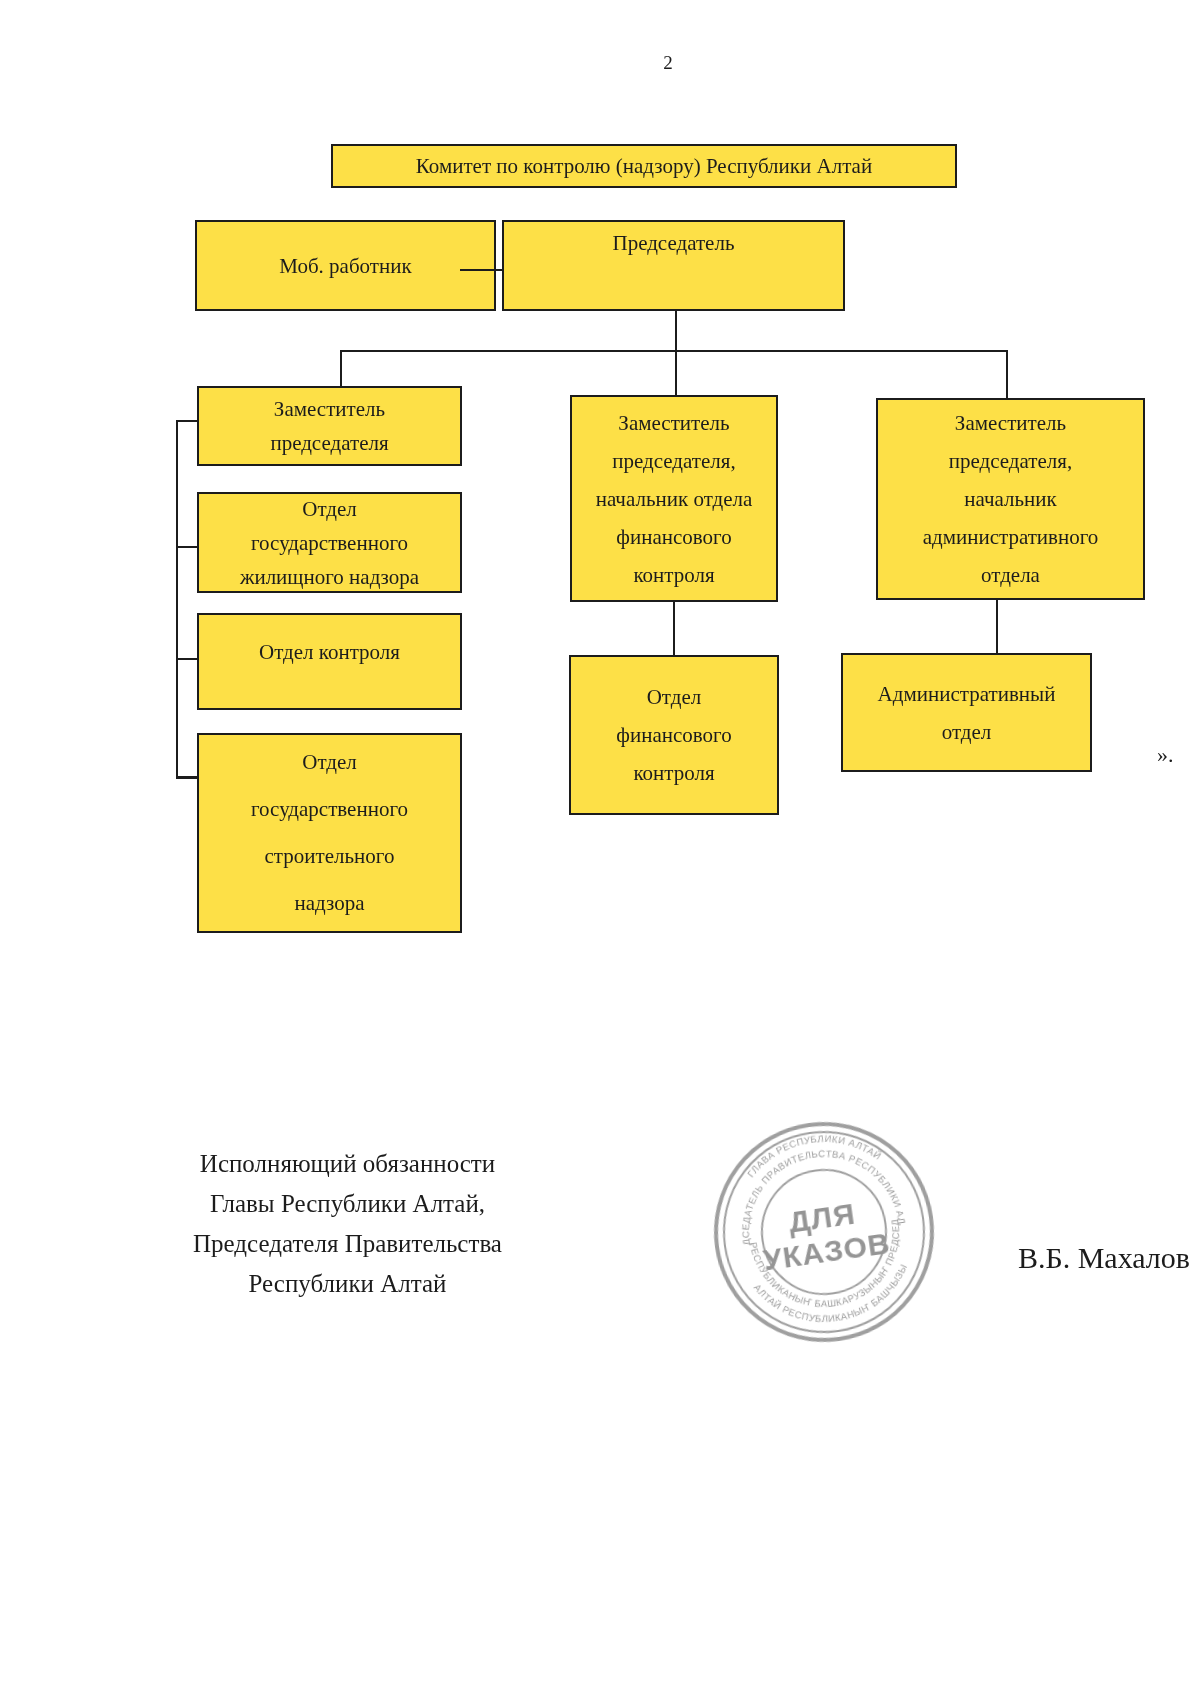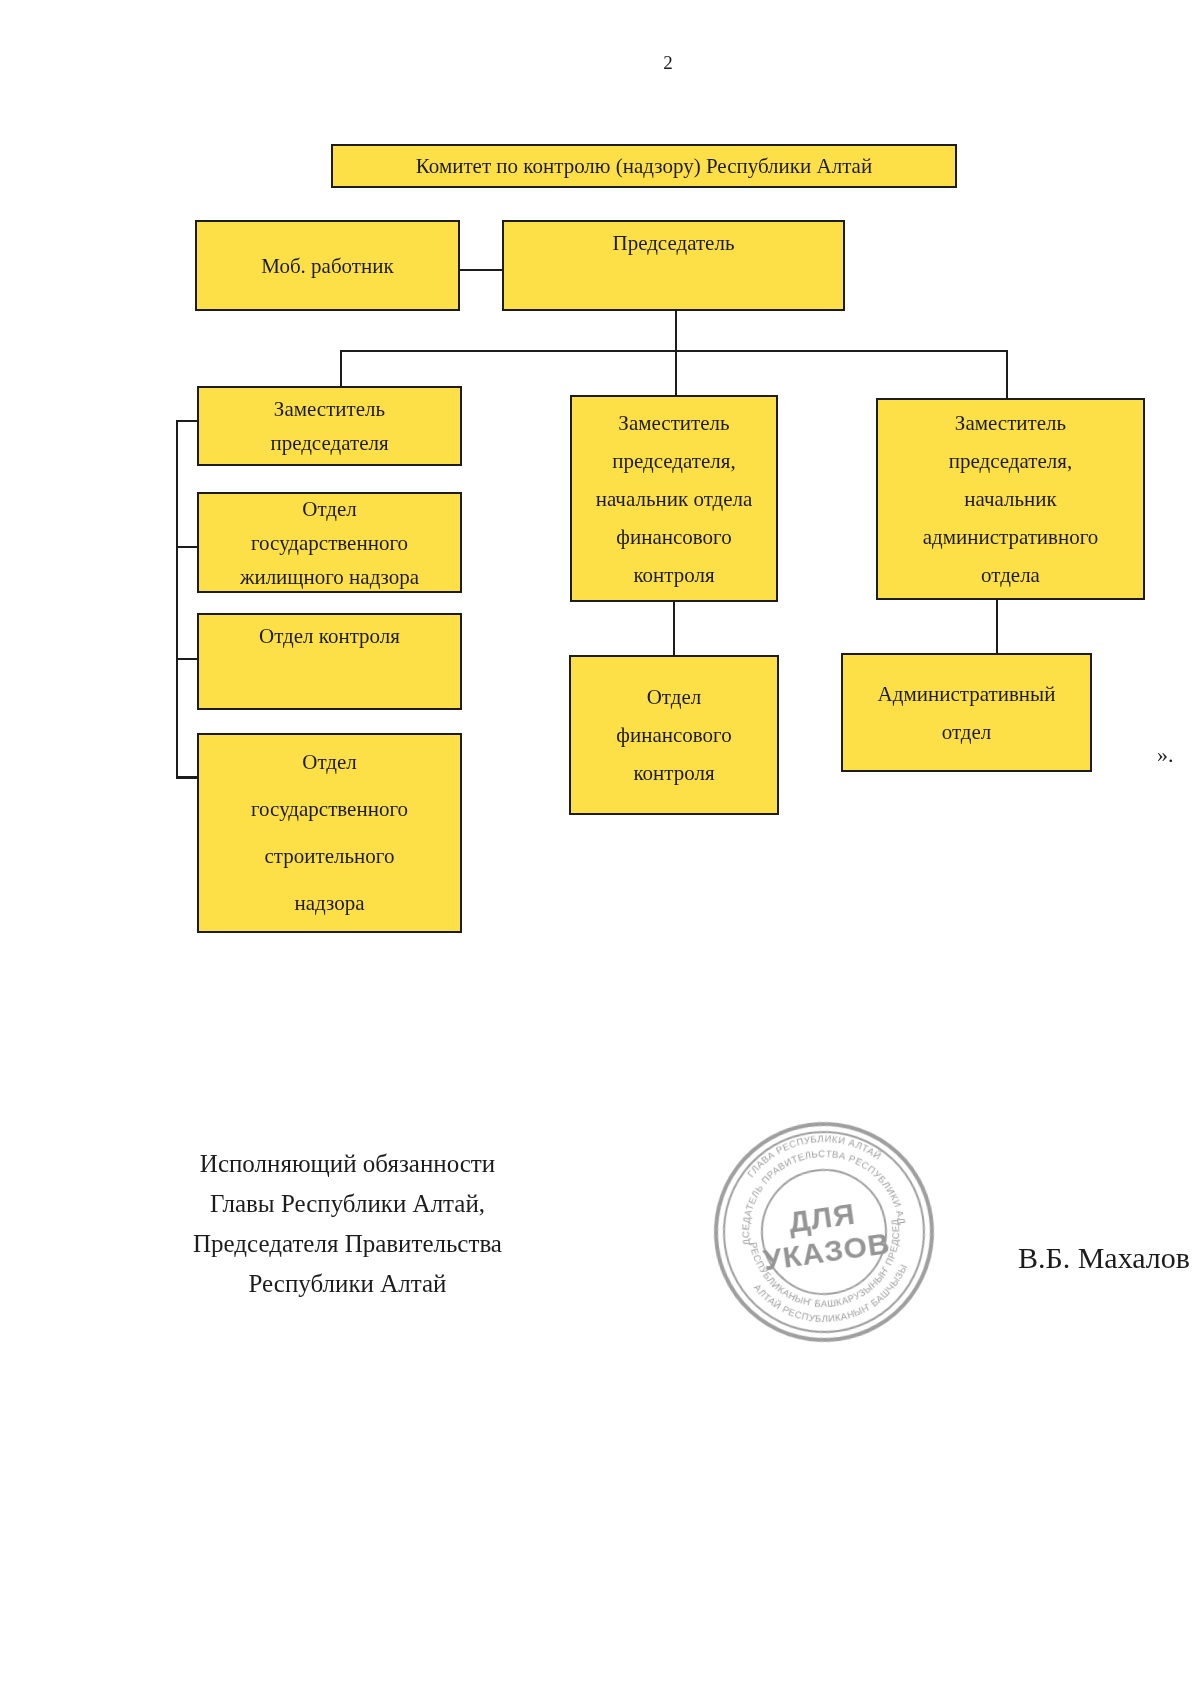--- a/index.html
+++ b/index.html
@@ -27,32 +27,32 @@
 <body>
 
 <div class="canvas">
 
   <div class="pgnum" style="left:648px;top:52px;width:40px;">2</div>
 
   <div>
 
     <div class="b" style="left:331px;top:144px;width:626px;height:44px;">Комитет по контролю (надзору) Республики Алтай</div>
 
-    <div class="b" style="left:195px;top:220px;width:265px;height:91px;">Моб. работник</div>
+    <div class="b" style="left:195px;top:220px;width:301px;height:91px;">Моб. работник</div>
 
     <div class="b topalign" style="left:502px;top:220px;width:343px;height:91px;padding-top:4px;">Председатель</div>
 
     <div class="b" style="left:197px;top:386px;width:265px;height:80px;">Заместитель
 председателя</div>
 
     <div class="b" style="left:197px;top:492px;width:265px;height:101px;">Отдел
 государственного
 жилищного надзора</div>
 
-    <div class="b topalign" style="left:197px;top:613px;width:265px;height:97px;padding-top:4px;">Отдел контроля</div>
+    <div class="b topalign" style="left:197px;top:613px;width:265px;height:97px;padding-top:20px;">Отдел контроля</div>
 
     <div class="b lh47" style="left:197px;top:733px;width:265px;height:200px;">Отдел
 государственного
 строительного
 надзора</div>
 
     <div class="b lh38" style="left:570px;top:395px;width:208px;height:207px;">Заместитель
 председателя,
 начальник отдела
 финансового

